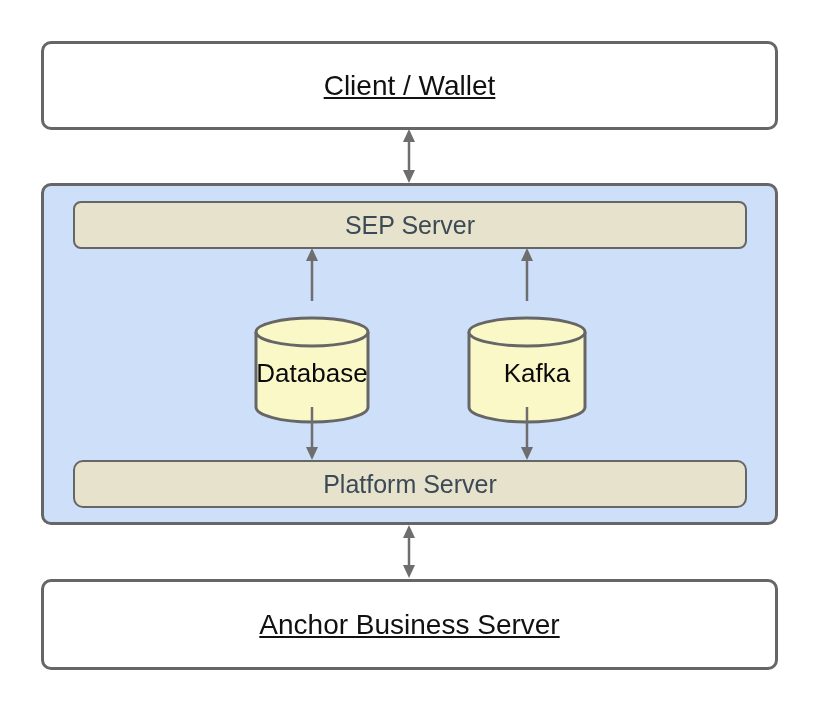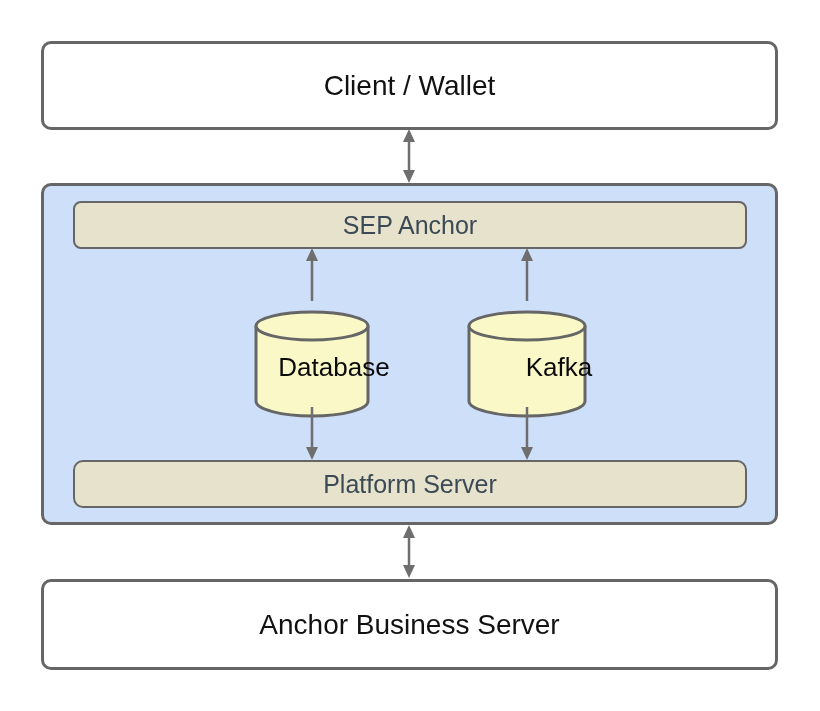--- a/index.html
+++ b/index.html
@@ -19,20 +19,21 @@
     width: 731px;
     height: 83px;
     background: #ffffff;
     border: 3px solid #666666;
     border-radius: 10px;
     display: flex;
     align-items: center;
     justify-content: center;
     font-size: 28px;
     color: #111111;
+    text-decoration: underline;
   }
   .outer-box.client { top: 41px; }
   .outer-box.anchor { top: 579px; height: 85px; }
 
   
   .blue-container {
     position: absolute;
     left: 41px;
     top: 183px;
     width: 731px;
@@ -56,24 +57,23 @@
     justify-content: center;
     font-size: 25px;
     color: #3c4a56;
   }
   .bar.sep { top: 15px; }
   .bar.platform { top: 274px; border-radius: 10px; }
 
   
   .cylinder {
     position: absolute;
-    top: 124px;
+    top: 130px;
     width: 116px;
     height: 108px;
-    padding-left: 44px;
   }
   .cylinder.db { left: 210px; }
   .cylinder.kafka { left: 423px; width: 140px; }
   .cylinder svg { position: absolute; left: 0; top: 0; }
   .cylinder .cyl-label {
     position: absolute;
     left: 0; right: 0;
     top: 42px;
     text-align: center;
     font-size: 26px;
@@ -93,21 +93,21 @@
 
   <svg class="arrow-svg" style="left:396px; top:128px;" width="26" height="56" viewBox="0 0 26 56">
     <line x1="13" y1="9" x2="13" y2="47" stroke="#6e6e6e" stroke-width="2.5"></line>
     <polygon points="13,1 7,14 19,14" fill="#6e6e6e"></polygon>
     <polygon points="13,55 7,42 19,42" fill="#6e6e6e"></polygon>
   </svg>
 
   <div class="blue-container">
 
     <div class="bar sep">
-      <span>SEP Anchor</span>
+      <span>SEP Server</span>
     </div>
 
     <svg class="arrow-svg" style="left:255px; top:62px;" width="26" height="53" viewBox="0 0 26 53">
       <line x1="13" y1="8" x2="13" y2="53" stroke="#6e6e6e" stroke-width="2.5"></line>
       <polygon points="13,0 7,13 19,13" fill="#6e6e6e"></polygon>
     </svg>
 
     <svg class="arrow-svg" style="left:470px; top:62px;" width="26" height="53" viewBox="0 0 26 53">
       <line x1="13" y1="8" x2="13" y2="53" stroke="#6e6e6e" stroke-width="2.5"></line>
       <polygon points="13,0 7,13 19,13" fill="#6e6e6e"></polygon>

